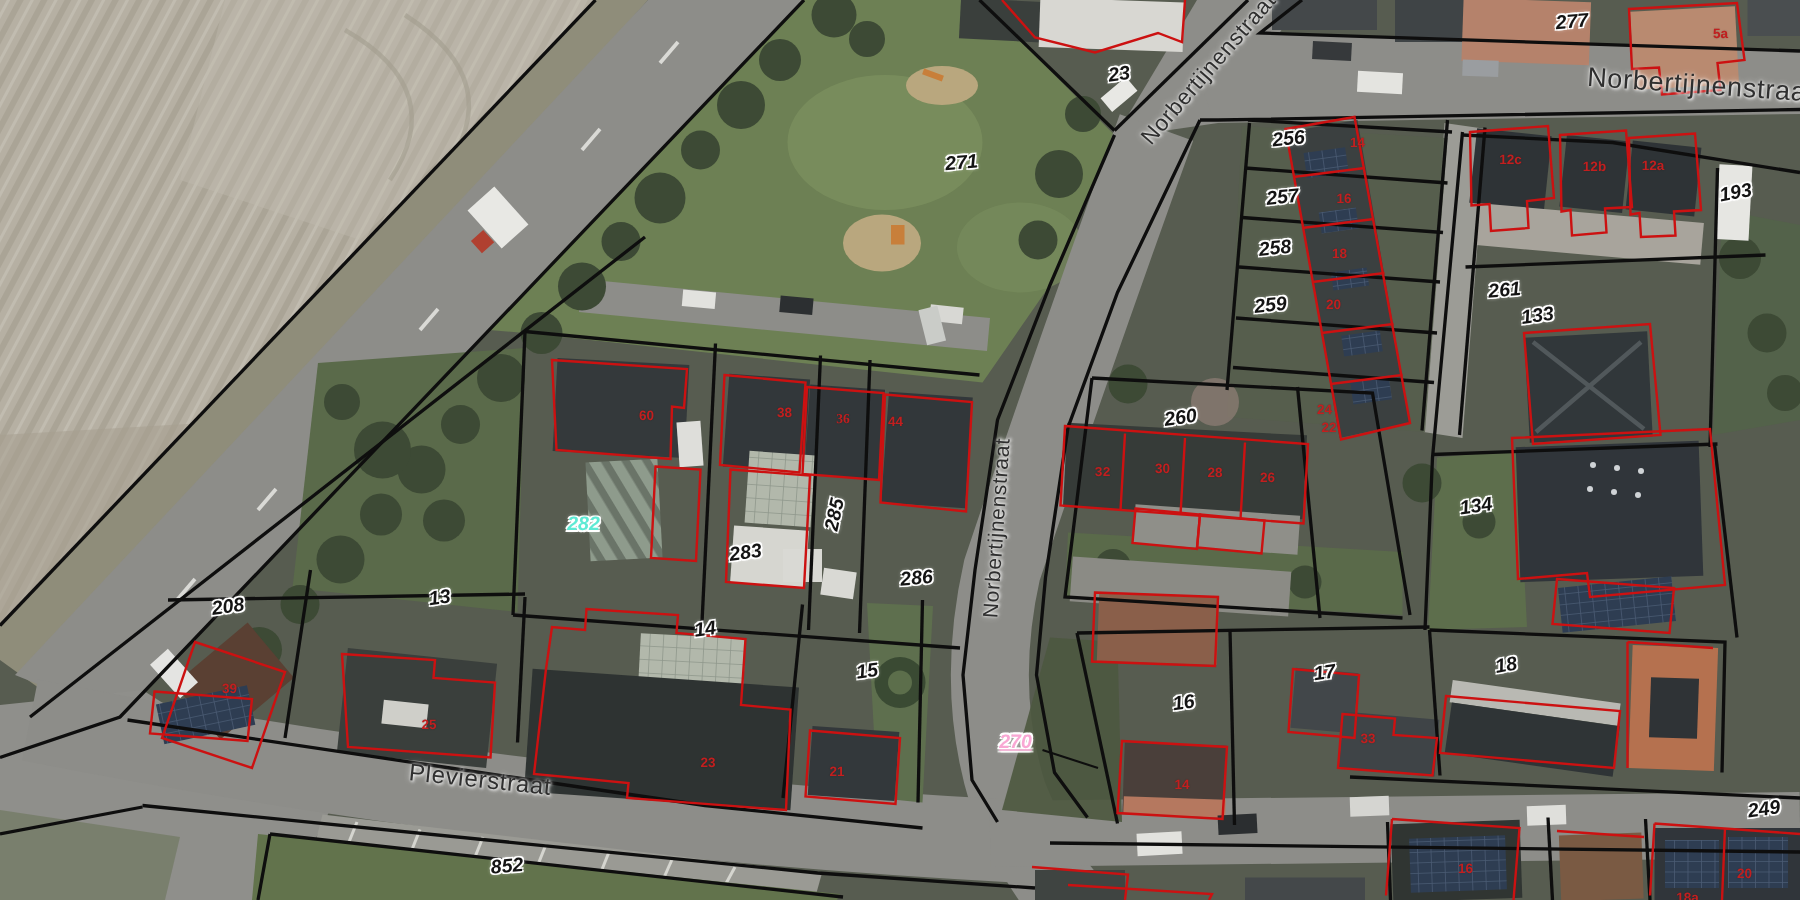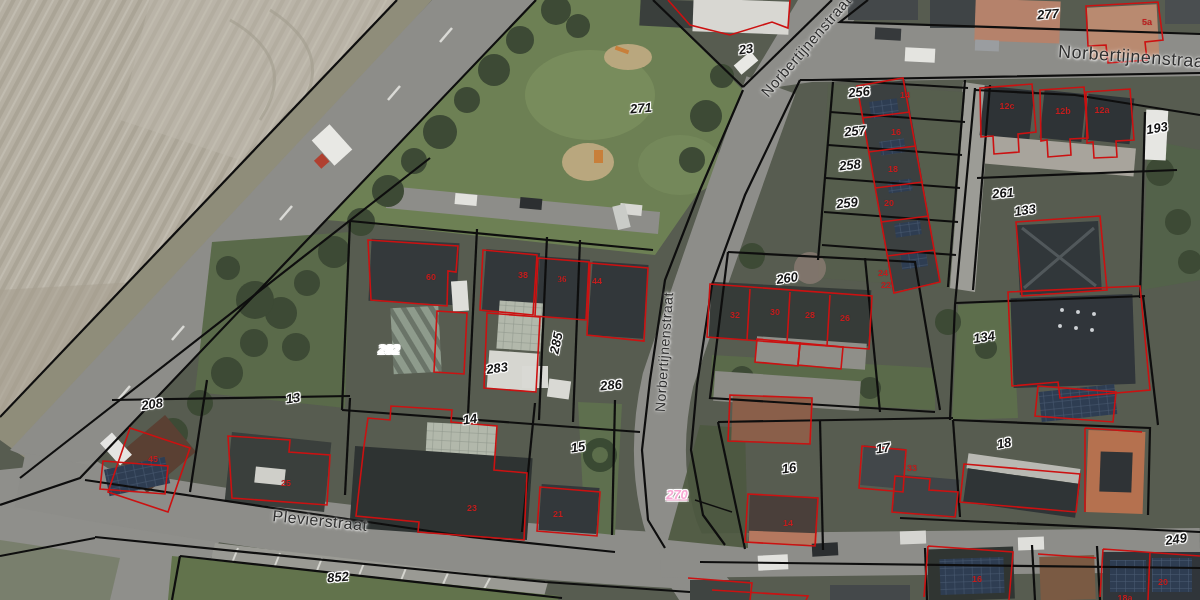--- a/index.html
+++ b/index.html
@@ -360,21 +360,21 @@
       <div class="parcel-label" style="left: 1048px; top: 14px; transform: translate(-50%, -50%) rotate(-5deg); color: rgb(20, 20, 20);">277</div>
       <div class="parcel-label" style="left: 859px; top: 92px; transform: translate(-50%, -50%) rotate(-6deg); color: rgb(20, 20, 20);">256</div>
       <div class="parcel-label" style="left: 855px; top: 131px; transform: translate(-50%, -50%) rotate(-6deg); color: rgb(20, 20, 20);">257</div>
       <div class="parcel-label" style="left: 850px; top: 165px; transform: translate(-50%, -50%) rotate(-6deg); color: rgb(20, 20, 20);">258</div>
       <div class="parcel-label" style="left: 847px; top: 203px; transform: translate(-50%, -50%) rotate(-6deg); color: rgb(20, 20, 20);">259</div>
       <div class="parcel-label" style="left: 787px; top: 278px; transform: translate(-50%, -50%) rotate(-8deg); color: rgb(20, 20, 20);">260</div>
       <div class="parcel-label" style="left: 1003px; top: 193px; transform: translate(-50%, -50%) rotate(-5deg); color: rgb(20, 20, 20);">261</div>
       <div class="parcel-label" style="left: 1025px; top: 210px; transform: translate(-50%, -50%) rotate(-8deg); color: rgb(20, 20, 20);">133</div>
       <div class="parcel-label" style="left: 1157px; top: 128px; transform: translate(-50%, -50%) rotate(-10deg); color: rgb(20, 20, 20);">193</div>
       <div class="parcel-label" style="left: 984px; top: 337px; transform: translate(-50%, -50%) rotate(-8deg); color: rgb(20, 20, 20);">134</div>
-      <div class="parcel-label" style="left: 389px; top: 349px; transform: translate(-50%, -50%) rotate(0deg); color: #ffffff;">282</div>
+      <div class="parcel-label" style="left: 389px; top: 349px; transform: translate(-50%, -50%) rotate(0deg); color: #5eead4;">282</div>
       <div class="parcel-label" style="left: 497px; top: 368px; transform: translate(-50%, -50%) rotate(-8deg); color: rgb(20, 20, 20);">283</div>
       <div class="parcel-label" style="left: 556px; top: 343px; transform: translate(-50%, -50%) rotate(-78deg); color: rgb(20, 20, 20);">285</div>
       <div class="parcel-label" style="left: 611px; top: 385px; transform: translate(-50%, -50%) rotate(-5deg); color: rgb(20, 20, 20);">286</div>
       <div class="parcel-label" style="left: 152px; top: 404px; transform: translate(-50%, -50%) rotate(-8deg); color: rgb(20, 20, 20);">208</div>
       <div class="parcel-label" style="left: 293px; top: 398px; transform: translate(-50%, -50%) rotate(-8deg); color: rgb(20, 20, 20);">13</div>
       <div class="parcel-label" style="left: 470px; top: 419px; transform: translate(-50%, -50%) rotate(-8deg); color: rgb(20, 20, 20);">14</div>
       <div class="parcel-label" style="left: 578px; top: 447px; transform: translate(-50%, -50%) rotate(-8deg); color: rgb(20, 20, 20);">15</div>
       <div class="parcel-label" style="left: 789px; top: 468px; transform: translate(-50%, -50%) rotate(-8deg); color: rgb(20, 20, 20);">16</div>
       <div class="parcel-label" style="left: 883px; top: 448px; transform: translate(-50%, -50%) rotate(-8deg); color: rgb(20, 20, 20);">17</div>
       <div class="parcel-label" style="left: 1004px; top: 443px; transform: translate(-50%, -50%) rotate(-10deg); color: rgb(20, 20, 20);">18</div>
@@ -384,32 +384,32 @@
       <div class="house-number-label" style="left: 1147px; top: 22px; transform: translate(-50%, -50%) rotate(0deg); color: rgb(194, 31, 31);">5a</div>
       <div class="house-number-label" style="left: 1007px; top: 106px; transform: translate(-50%, -50%) rotate(0deg); color: rgb(194, 31, 31);">12c</div>
       <div class="house-number-label" style="left: 1063px; top: 111px; transform: translate(-50%, -50%) rotate(0deg); color: rgb(194, 31, 31); text-align: right;">12b</div>
       <div class="house-number-label" style="left: 1102px; top: 110px; transform: translate(-50%, -50%) rotate(0deg); color: rgb(194, 31, 31);">12a</div>
       <div class="house-number-label" style="left: 905px; top: 95px; transform: translate(-50%, -50%) rotate(0deg); color: rgb(194, 31, 31);">14</div>
       <div class="house-number-label" style="left: 896px; top: 132px; transform: translate(-50%, -50%) rotate(0deg); color: rgb(194, 31, 31);">16</div>
       <div class="house-number-label" style="left: 893px; top: 169px; transform: translate(-50%, -50%) rotate(0deg); color: rgb(194, 31, 31);">18</div>
       <div class="house-number-label" style="left: 889px; top: 203px; transform: translate(-50%, -50%) rotate(0deg); color: rgb(194, 31, 31);">20</div>
       <div class="house-number-label" style="left: 886px; top: 237px; transform: translate(-50%, -50%) rotate(0deg); color: rgb(194, 31, 31); margin-top: 48px;">22</div>
       <div class="house-number-label" style="left: 883px; top: 273px; transform: translate(-50%, -50%) rotate(0deg); color: rgb(194, 31, 31);">24</div>
-      <div class="house-number-label" style="left: 735px; top: 315px; transform: translate(-50%, -50%) rotate(0deg); color: rgb(194, 31, 31);">32</div>
+      <div class="house-number-label" style="left: 735px; top: 315px; transform: translate(-50%, -50%) rotate(0deg); color: rgb(194, 31, 31); font-family: Liberation Mono, monospace;">32</div>
       <div class="house-number-label" style="left: 775px; top: 312px; transform: translate(-50%, -50%) rotate(0deg); color: rgb(194, 31, 31);">30</div>
       <div class="house-number-label" style="left: 810px; top: 315px; transform: translate(-50%, -50%) rotate(0deg); color: rgb(194, 31, 31);">28</div>
       <div class="house-number-label" style="left: 845px; top: 318px; transform: translate(-50%, -50%) rotate(0deg); color: rgb(194, 31, 31);">26</div>
       <div class="house-number-label" style="left: 431px; top: 277px; transform: translate(-50%, -50%) rotate(0deg); color: rgb(194, 31, 31);">60</div>
       <div class="house-number-label" style="left: 523px; top: 275px; transform: translate(-50%, -50%) rotate(0deg); color: rgb(194, 31, 31);">38</div>
       <div class="house-number-label" style="left: 562px; top: 279px; transform: translate(-50%, -50%) rotate(0deg); color: rgb(194, 31, 31); font-family: Liberation Serif, serif;">36</div>
       <div class="house-number-label" style="left: 597px; top: 281px; transform: translate(-50%, -50%) rotate(0deg); color: rgb(194, 31, 31);">44</div>
-      <div class="house-number-label" style="left: 153px; top: 459px; transform: translate(-50%, -50%) rotate(0deg); color: rgb(194, 31, 31);">45</div>
+      <div class="house-number-label" style="left: 153px; top: 459px; transform: translate(-50%, -50%) rotate(0deg); color: rgb(194, 31, 31);">39</div>
       <div class="house-number-label" style="left: 286px; top: 483px; transform: translate(-50%, -50%) rotate(0deg); color: rgb(194, 31, 31);">25</div>
       <div class="house-number-label" style="left: 472px; top: 508px; transform: translate(-50%, -50%) rotate(0deg); color: rgb(194, 31, 31);">23</div>
       <div class="house-number-label" style="left: 558px; top: 514px; transform: translate(-50%, -50%) rotate(0deg); color: rgb(194, 31, 31);">21</div>
-      <div class="house-number-label" style="left: 912px; top: 468px; transform: translate(-50%, -50%) rotate(0deg); color: rgb(194, 31, 31);">33</div>
+      <div class="house-number-label" style="left: 912px; top: 492px; transform: translate(-50%, -50%) rotate(0deg); color: rgb(194, 31, 31);">33</div>
       <div class="house-number-label" style="left: 788px; top: 523px; transform: translate(-50%, -50%) rotate(0deg); color: rgb(194, 31, 31);">14</div>
       <div class="house-number-label" style="left: 977px; top: 579px; transform: translate(-50%, -50%) rotate(0deg); color: rgb(194, 31, 31);">16</div>
       <div class="house-number-label" style="left: 1125px; top: 598px; transform: translate(-50%, -50%) rotate(0deg); color: rgb(194, 31, 31);">18a</div>
       <div class="house-number-label" style="left: 1163px; top: 582px; transform: translate(-50%, -50%) rotate(0deg); color: rgb(194, 31, 31);">20</div>
     </div>
 
 </div>
 
 </body></html>

